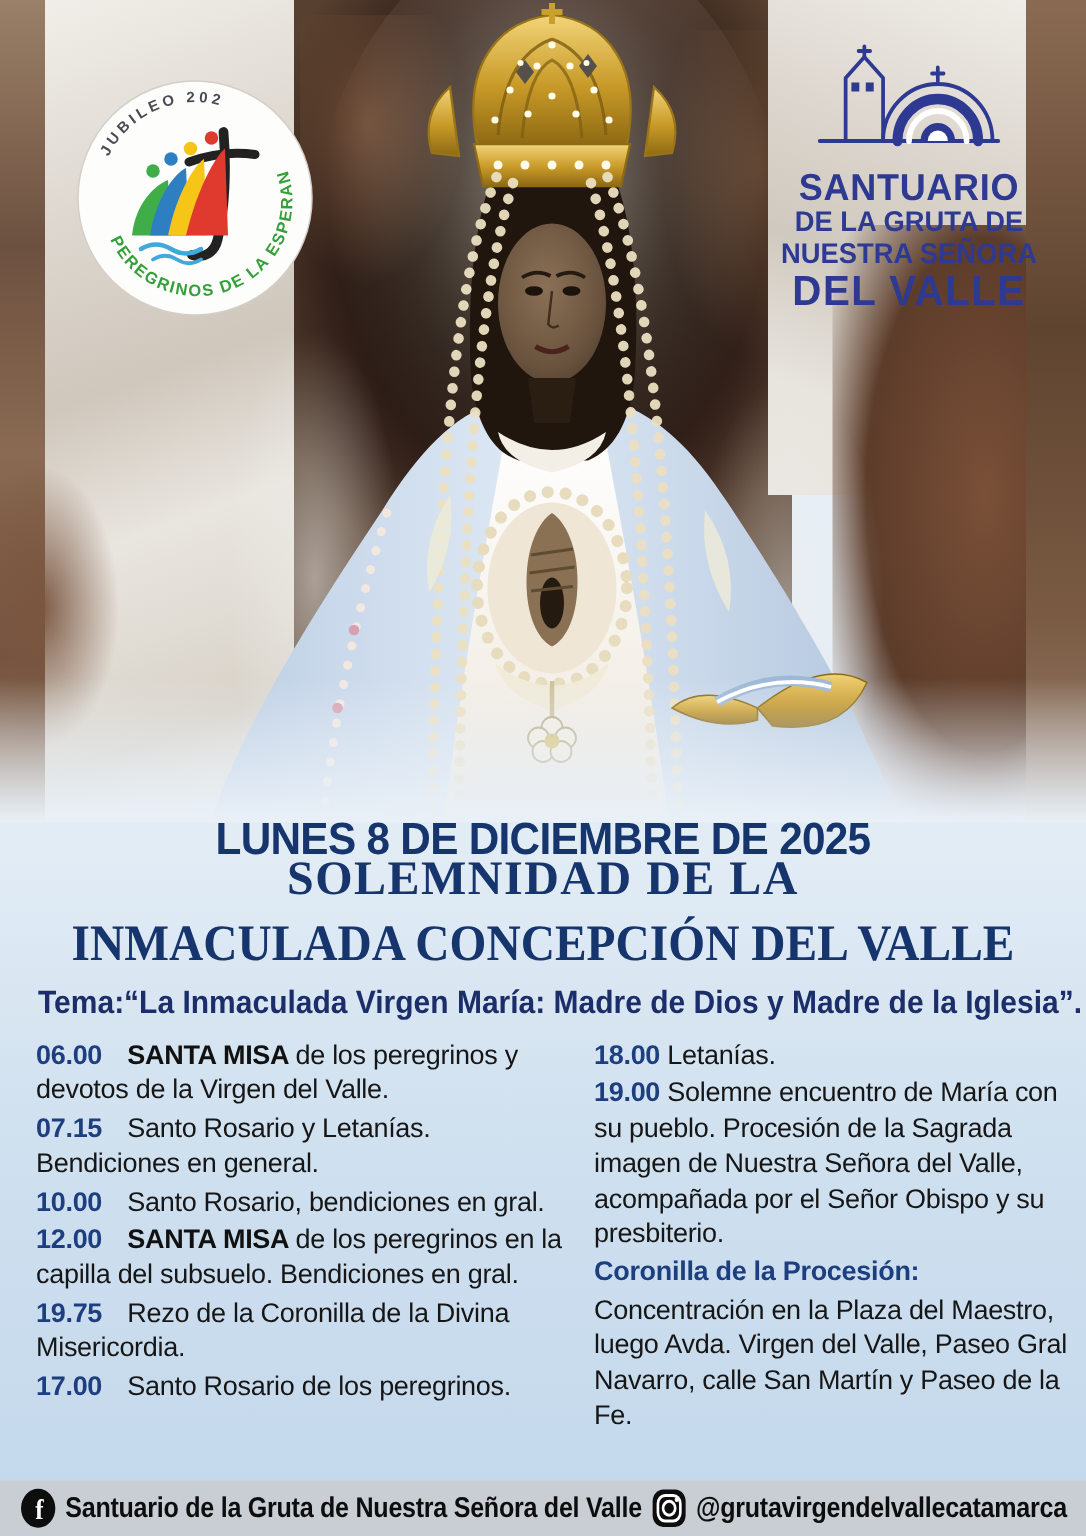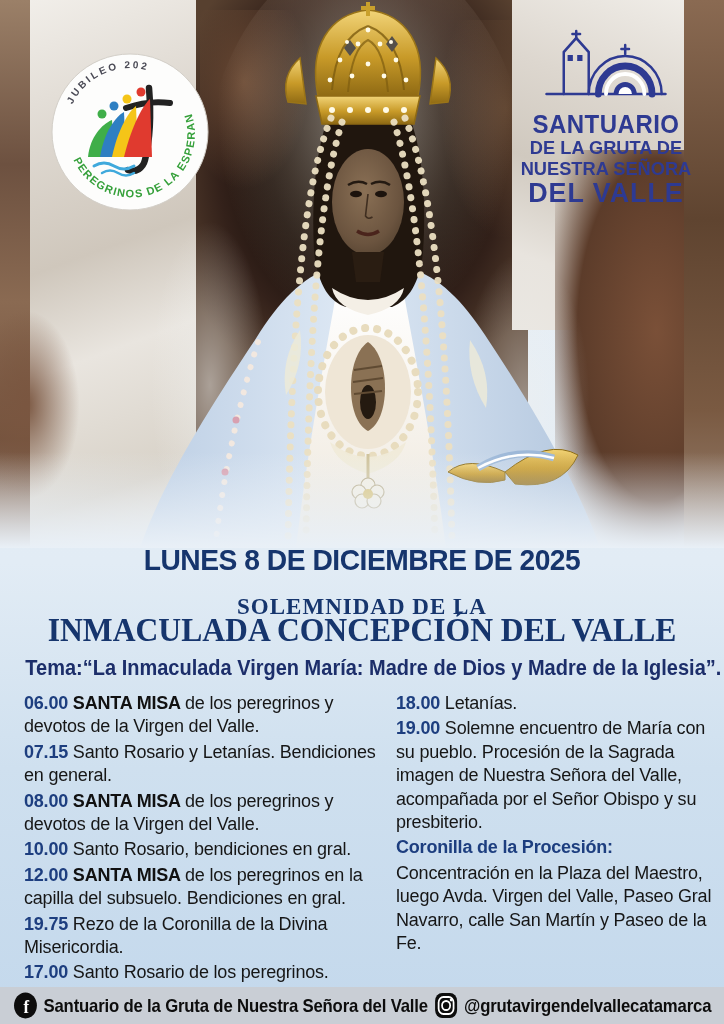--- a/index.html
+++ b/index.html
@@ -36,31 +36,31 @@
   
   .sant-logo{right:16px;top:28px;width:204px;text-align:center;color:#2e3a92;transform:scaleX(.96);}
   .sant-logo .l1{font-size:25px;font-weight:900;letter-spacing:.5px;line-height:25px;margin-top:2px;}
   .sant-logo .l2{font-size:19px;font-weight:700;line-height:21px;}
   .sant-logo .l3{font-size:19px;font-weight:700;line-height:21px;}
   .sant-logo .l4{font-size:28px;font-weight:900;letter-spacing:1px;line-height:28px;}
 
   
   .hdr{left:0;width:724px;text-align:center;color:#16356d;}
   .date-line{top:543px;font-size:30px;font-weight:800;letter-spacing:-.5px;transform:scaleX(.94);}
-  .title1{top:594px;font-family:"Liberation Serif",serif;font-size:23px;font-weight:700;letter-spacing:1px;}
+  .title1{top:567px;font-family:"Liberation Serif",serif;font-size:32px;font-weight:700;letter-spacing:1px;}
   .title2{top:611px;font-family:"Liberation Serif",serif;font-size:34px;font-weight:700;white-space:nowrap;transform:scaleX(.93);}
   .theme{top:656px;font-size:21.5px;font-weight:800;color:#1c2e6a;white-space:nowrap;transform:scaleX(.93);}
 
   
   .col{top:692px;font-size:18px;line-height:23.4px;color:#161616;letter-spacing:-.2px;}
   .col-left{left:24px;width:362px;}
   .col-right{left:396px;width:322px;}
   .col p{margin:0 0 2px 0;}
   .tm{color:#1d3e7f;font-weight:800;}
-  .bd{font-weight:800;color:#111;}
+  .bd{font-weight:800;color:#111;margin-left:12px;}
   .hd{color:#1d3e7f;font-weight:800;}
 
   
   .footer{left:0;top:987px;width:724px;height:37px;background:#c9ced5;
           display:flex;align-items:center;justify-content:center;}
   .footer-inner{display:flex;align-items:center;gap:7px;white-space:nowrap;transform:scaleX(.88);}
   .footer-inner .txt{font-size:19px;font-weight:800;color:#0d0d0d;letter-spacing:-.2px;}
 </style>
 </head>
 <body>
@@ -249,21 +249,20 @@
   </div>
 
   <div class="abs hdr date-line">LUNES 8 DE DICIEMBRE DE 2025</div>
   <div class="abs hdr title1">SOLEMNIDAD DE LA</div>
   <div class="abs hdr title2">INMACULADA CONCEPCIÓN DEL VALLE</div>
   <div class="abs hdr theme">Tema:“La Inmaculada Virgen María: Madre de Dios y Madre de la Iglesia”.</div>
 
   <div class="abs col col-left">
     <p><span class="tm">06.00 </span><span class="bd">SANTA MISA </span><span>de los peregrinos y devotos de la Virgen del Valle.</span></p>
     <p><span class="tm">07.15 </span><span class="bd"></span><span>Santo Rosario y Letanías. Bendiciones en general.</span></p>
-    <p><span class="tm">08.00 </span><span class="bd">SANTA MISA </span><span>de los peregrinos y devotos de la Virgen del Valle.</span></p>
     <p><span class="tm">10.00 </span><span class="bd"></span><span>Santo Rosario, bendiciones en gral.</span></p>
     <p><span class="tm">12.00 </span><span class="bd">SANTA MISA </span><span>de los peregrinos en la capilla del subsuelo. Bendiciones en gral.</span></p>
     <p><span class="tm">19.75 </span><span class="bd"></span><span>Rezo de la Coronilla de la Divina Misericordia.</span></p>
     <p><span class="tm">17.00 </span><span class="bd"></span><span>Santo Rosario de los peregrinos.</span></p>
   </div>
 
   <div class="abs col col-right">
     <p><span class="tm">18.00 </span><span>Letanías.</span></p>
     <p><span class="tm">19.00 </span><span>Solemne encuentro de María con su pueblo. Procesión de la Sagrada imagen de Nuestra Señora del Valle, acompañada por el Señor Obispo y su presbiterio.</span></p>
     <p class="hd">Coronilla de la Procesión:</p>

